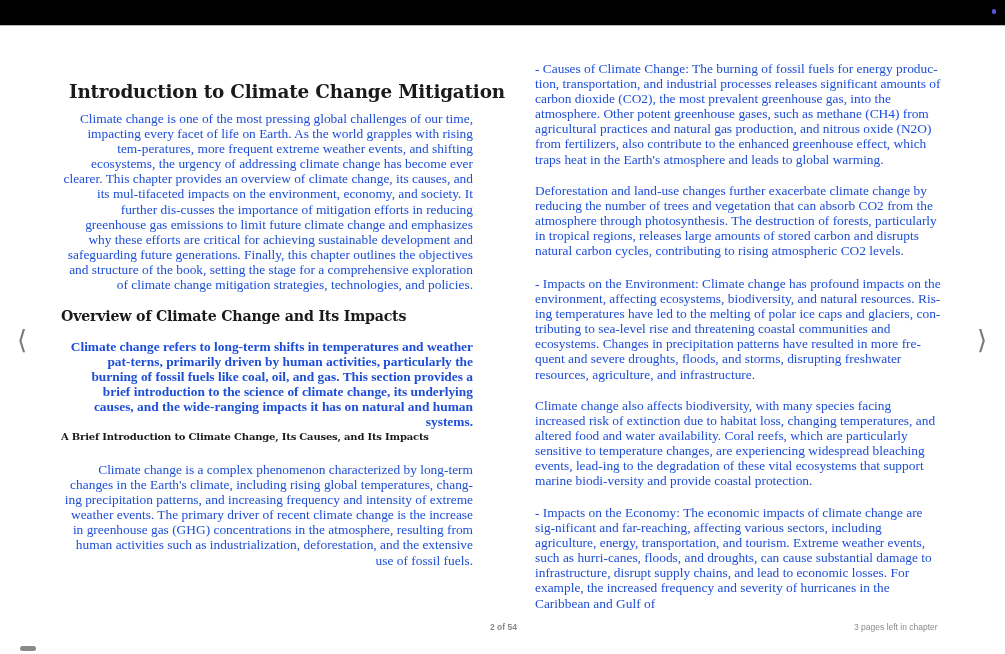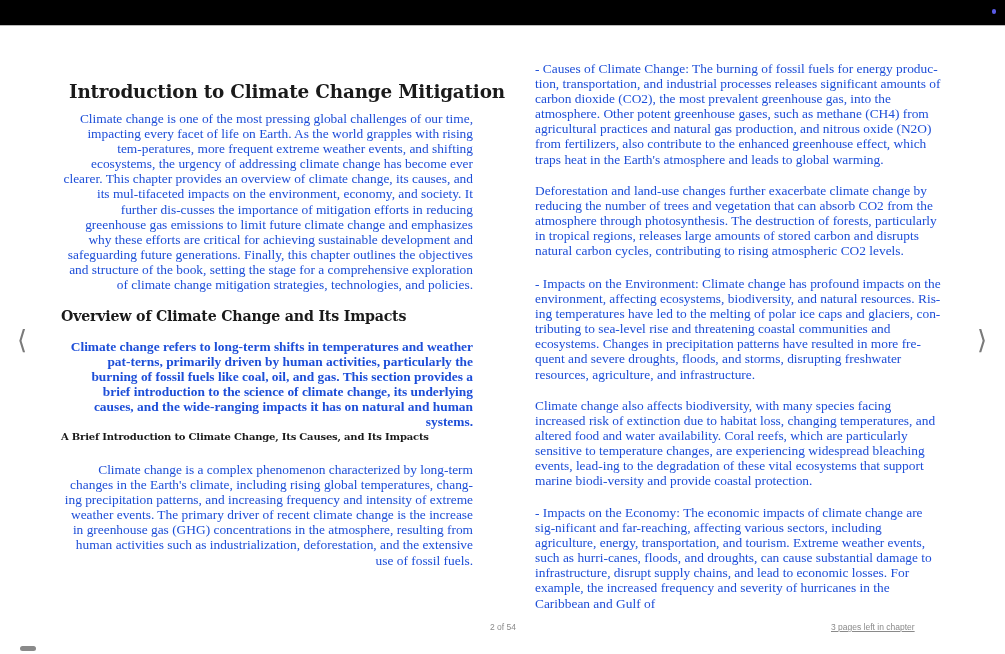--- a/index.html
+++ b/index.html
@@ -10,22 +10,22 @@
   .nav.prev { left:12px; }
   .nav.next { left:972px; }
   h1 { position:absolute; left:61px; top:73px; margin:8px; font-family:"DejaVu Serif", serif; font-size:18.4px; font-weight:bold; letter-spacing:-0.2px; white-space:nowrap; }
   h2 { position:absolute; left:61px; margin:0; font-family:"DejaVu Serif", serif; font-weight:bold; white-space:nowrap; letter-spacing:-0.2px; }
   h2.sec { top:308px; font-size:14.2px; }
   h2.sub { top:431px; font-size:10px; }
   p { position:absolute; margin:0; text-align:left; font-family:"Liberation Serif", serif; font-size:13.4px; line-height:15.1px; color:#1d4ed8; }
   .lp { left:61px; width:412px;text-align:right; }
   .rp { left:535px; width:410px; }
   .footer { position:absolute; top:622px; font-family:"Liberation Sans", sans-serif; font-size:8.5px; color:#8a8a8a; }
-  .pagenum { left:490px; }
-  .left-in-chapter { left:831px;text-decoration:underline; }
+  .pagenum { left:490px;font-weight:bold; }
+  .left-in-chapter { left:854px; }
   .scroll-handle { position:absolute; left:20px; top:646px; width:16px; height:5px; border-radius:3px; background:#8a8a8a; }
 </style>
 </head>
 <body>
 
 <div class="topbar">
   <div class="dot" style="background: rgb(90, 90, 230);"></div>
 </div>
 
 <div class="nav prev">

